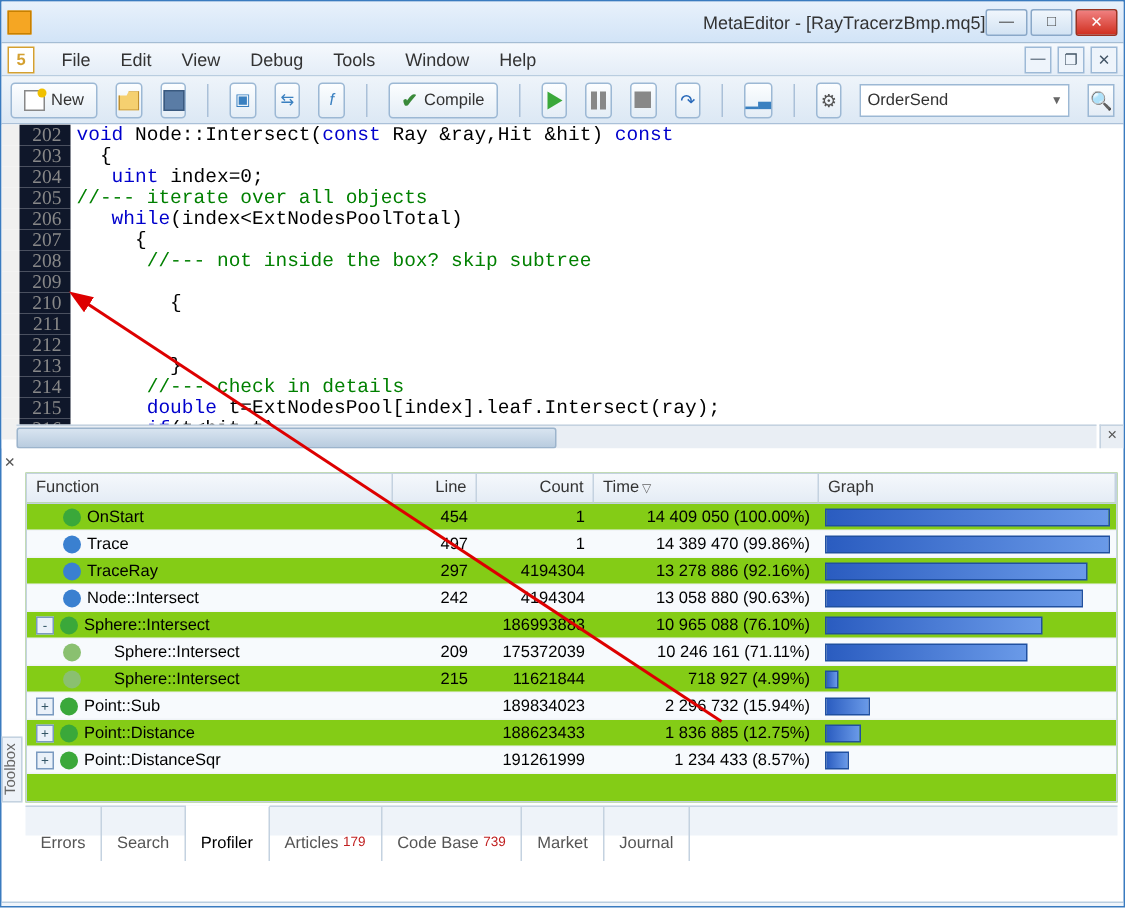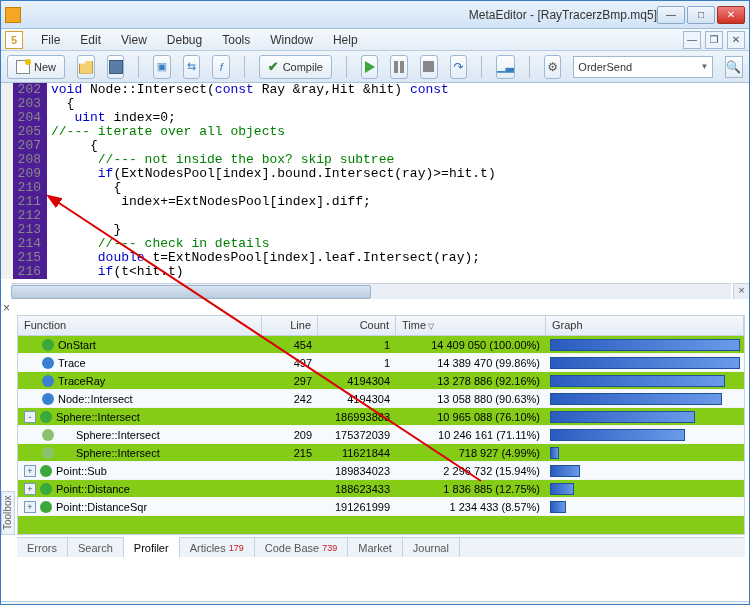--- a/index.html
+++ b/index.html
@@ -38,21 +38,21 @@
 .ic-stepover{color:#2a6aba;font-size:12px;}
 .ic-gear{color:#555;font-size:12px;}
 .search-box{height:22px;border:1px solid #9cb8d4;background:#fff;display:flex;align-items:center;padding:0 4px;min-width:140px;}
 .search-box span{color:#333;font-size:11px;}
 .search-box .dd{margin-left:auto;color:#666;font-size:8px;}
 .search-btn{width:24px;height:22px;border:1px solid #9cb8d4;background:linear-gradient(#fcfeff,#e4edf6);display:flex;align-items:center;justify-content:center;color:#666;}
 
 
 .code-area { position:relative; height: 216px; overflow:hidden; background:#fff; font-family: "Courier New", monospace; font-size: 13px; line-height: 14px;}
 .code-row { display:flex; white-space:pre; }
-.gutter { width:34px; text-align:right; padding-right:6px; color:#888; background:#4c1d95;}
+.gutter { width:34px; text-align:right; padding-right:6px; color:#888; background:#0f172a;font-family:Liberation Serif, serif;}
 .code { padding-left:4px; color:#000; }
 .bp-col { width:12px; background:#f0f0f0;}
 .kw{color:#0000cc;} .cm{color:#008000;} .ty{color:#0000cc;}
 .code-scroll-h{position:absolute;bottom:0;left:10px;right:18px;height:16px;background:#e9eef4;border-top:1px solid #c4d2e0;}
 .code-scroll-h .thumb{position:absolute;left:0;top:1px;height:14px;width:50%;background:linear-gradient(#d8e4f0,#b9ccdf);border:1px solid #9cb4cc;border-radius:2px;}
 .code-close{position:absolute;bottom:0;right:0;width:16px;height:16px;text-align:center;color:#555;font-size:11px;background:#e9eef4;border-top:1px solid #c4d2e0;border-left:1px solid #c4d2e0;}
 
 
 .panel-wrap{position:relative; height: 258px;}
 .panel-close{position:absolute;left:2px;top:2px;color:#555;font-size:12px;cursor:default;}
@@ -67,21 +67,21 @@
 .grow .c-fn{width:244px;display:flex;align-items:center;gap:4px;}
 .grow .c-ln{width:56px;text-align:right;} .grow .c-ct{width:78px;text-align:right;} .grow .c-tm{width:150px;text-align:right;} .grow .c-gr{flex:1;padding:2px 4px;}
 .tree-ic{width:12px;height:12px;border:1px solid #7a9ac0;background:#eaf1f9;font-size:9px;text-align:center;line-height:10px;color:#356;}
 .fn-ic{width:12px;height:12px;border-radius:50%;}
 .fn-ic.expand{background:#3aa83a;} .fn-ic.collapse{background:#3a80d0;} .fn-ic.leaf{background:#8ac070;}
 .bar{height:12px;background:linear-gradient(90deg,#2a5cc0,#6a9ae8);border:1px solid #2050a0;}
 .sort-arr{font-size:8px;color:#666;margin-left:2px;}
 
 
 .btabs{position:absolute;left:16px;right:4px;bottom:0;height:20px;display:flex;background:#eef3f9;border-top:1px solid #c4d2e0;font-size:11px;}
-.btab{padding:3px 10px;border-right:1px solid #c4d2e0;color:#555;cursor:default;display:flex;align-items:center;gap:3px;}
+.btab{padding:18px 10px;border-right:1px solid #c4d2e0;color:#555;cursor:default;display:flex;gap:3px;}
 .btab.active{background:#fff;color:#000;border-top:1px solid #fff;margin-top:-1px;}
 .btab .badge{color:#c02020;font-size:9px;}
 
 
 .statusbar{height:22px;background:linear-gradient(#f0f5fb,#dde8f3);border-top:1px solid #b9cde0;display:flex;align-items:center;padding:0 8px;font-size:11px;color:#333;margin-top:44px;}
 .statusbar .sb-right{margin-left:auto;display:flex;gap:18px;}
 
 
 .arrow-svg{position:absolute;left:0;top:50px;pointer-events:none;}
 </style>
@@ -164,25 +164,26 @@
       <span>🔍</span>
     </div>
 </div>
 
 <div class="code-area">
   <div id="code-host">
       <div class="code-row"><div class="bp-col"></div><div class="gutter">202</div><div class="code"><span class="kw">void</span> Node::Intersect(<span class="kw">const</span> Ray &amp;ray,Hit &amp;hit) <span class="kw">const</span></div></div>
       <div class="code-row"><div class="bp-col"></div><div class="gutter">203</div><div class="code">  {</div></div>
       <div class="code-row"><div class="bp-col"></div><div class="gutter">204</div><div class="code">   <span class="ty">uint</span> index=0;</div></div>
       <div class="code-row"><div class="bp-col"></div><div class="gutter">205</div><div class="code"><span class="cm">//--- iterate over all objects</span></div></div>
+      <div class="code-row"><div class="bp-col"></div><div class="gutter">206</div><div class="code">   <span class="kw">while</span>(index&lt;ExtNodesPoolTotal)</div></div>
       <div class="code-row"><div class="bp-col"></div><div class="gutter">207</div><div class="code">     {</div></div>
       <div class="code-row"><div class="bp-col"></div><div class="gutter">208</div><div class="code">      <span class="cm">//--- not inside the box? skip subtree</span></div></div>
-      <div class="code-row"><div class="bp-col"></div><div class="gutter">209</div><div class="code">      <span class="kw">if</span>(ExtNodesPool[index].bound.Intersect(ray)&gt;=hit.t)</div></div>
+      <div class="code-row"><div class="bp-col"></div><div class="gutter">209</div></div>
       <div class="code-row"><div class="bp-col"></div><div class="gutter">210</div><div class="code">        {</div></div>
-      <div class="code-row"><div class="bp-col"></div><div class="gutter">211</div><div class="code">         index+=ExtNodesPool[index].diff;</div></div>
+      <div class="code-row"><div class="bp-col"></div><div class="gutter">211</div></div>
       <div class="code-row"><div class="bp-col"></div><div class="gutter">212</div></div>
       <div class="code-row"><div class="bp-col"></div><div class="gutter">213</div><div class="code">        }</div></div>
       <div class="code-row"><div class="bp-col"></div><div class="gutter">214</div><div class="code">      <span class="cm">//--- check in details</span></div></div>
       <div class="code-row"><div class="bp-col"></div><div class="gutter">215</div><div class="code">      <span class="ty">double</span> t=ExtNodesPool[index].leaf.Intersect(ray);</div></div>
       <div class="code-row"><div class="bp-col"></div><div class="gutter">216</div><div class="code">      <span class="kw">if</span>(t&lt;hit.t)</div></div>
     </div>
   <div class="code-scroll-h">
       <div class="thumb"></div>
     </div>
   <div class="code-close">×</div>

